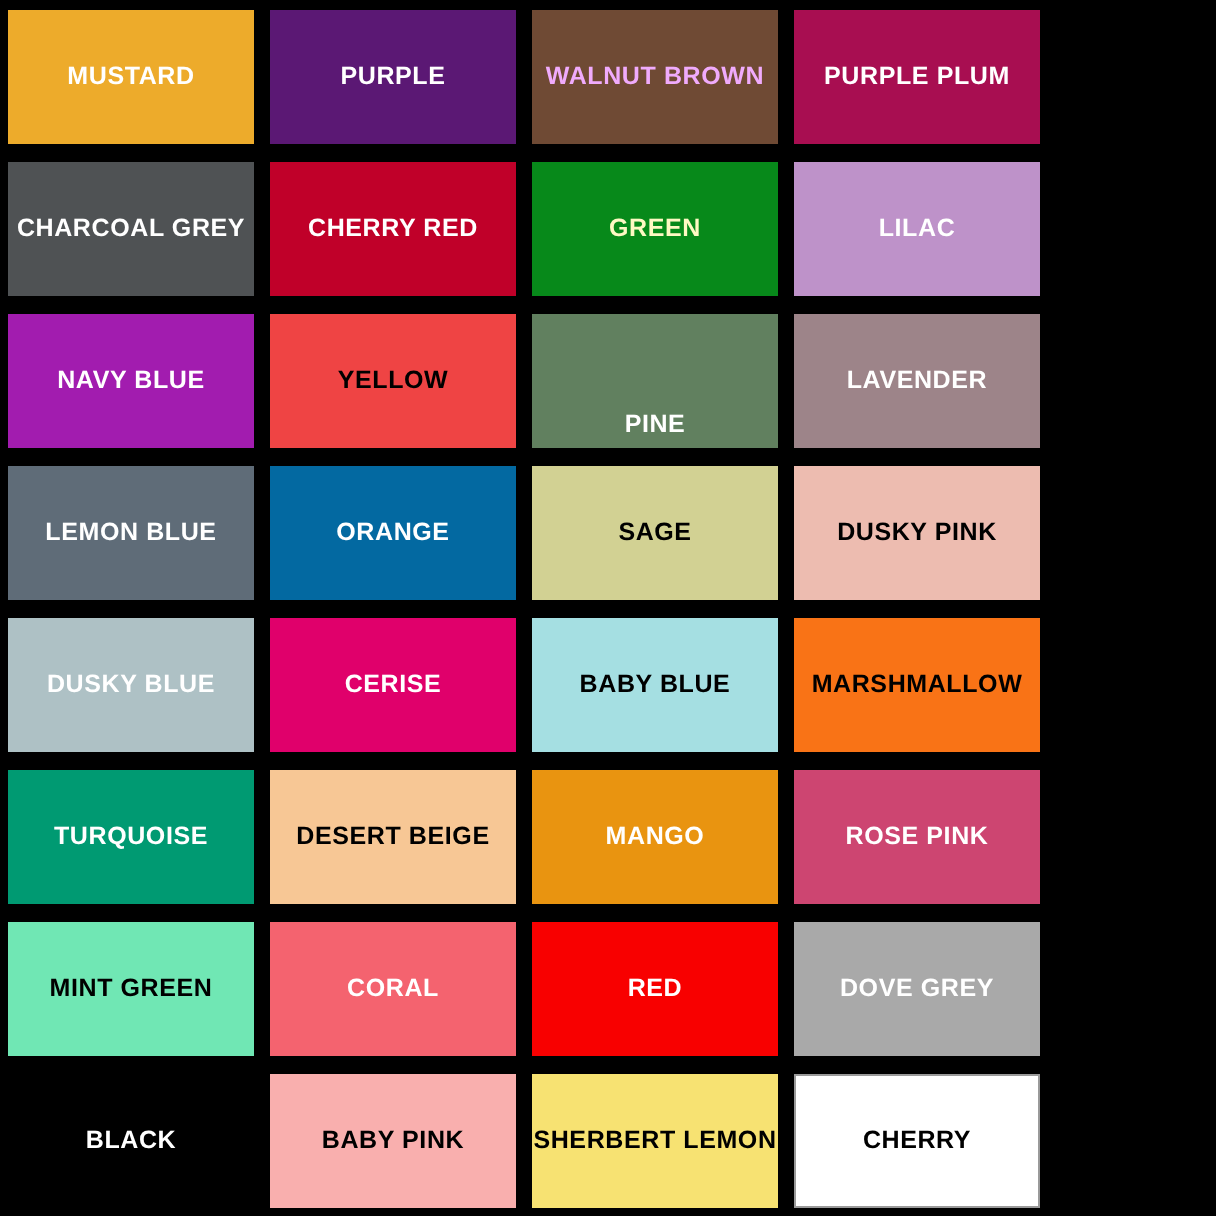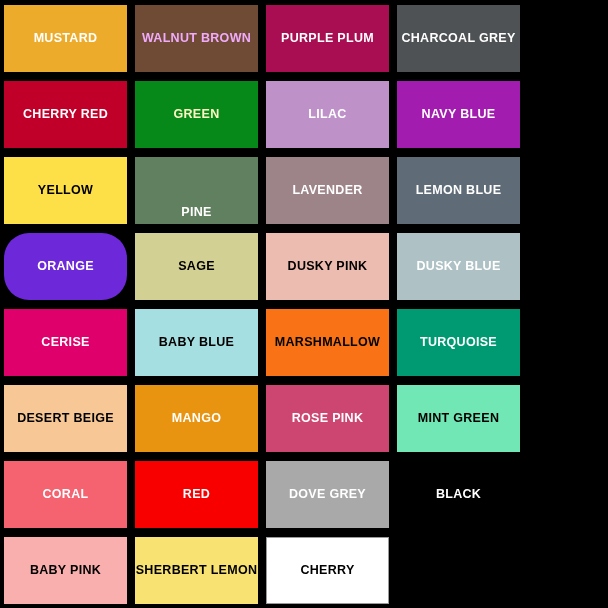--- a/index.html
+++ b/index.html
@@ -52,20 +52,23 @@
 
   .swatch.has-outline { border:1px solid #9a9a9a; }
 </style>
 </head>
 <body>
 
 <div id="swatch-grid" style="background: rgb(0, 0, 0); grid-template-columns: repeat(4, 1fr); grid-template-rows: repeat(8, 1fr);">
     <div class="swatch light-text" style="background: rgb(237, 171, 43);">
       <span class="swatch-label" style="color: rgb(255, 255, 255);">MUSTARD</span>
     </div>
+    <div class="swatch light-text" style="background: rgb(91, 24, 116);">
+      <span class="swatch-label" style="color: rgb(255, 255, 255);">PURPLE</span>
+    </div>
     <div class="swatch light-text" style="background: rgb(111, 74, 52);">
       <span class="swatch-label" style="color: #f0abfc; text-align: right;">WALNUT BROWN</span>
     </div>
     <div class="swatch light-text" style="background: rgb(168, 14, 81);">
       <span class="swatch-label" style="color: rgb(255, 255, 255);">PURPLE PLUM</span>
     </div>
     <div class="swatch light-text" style="background: rgb(79, 82, 84);">
       <span class="swatch-label" style="color: rgb(255, 255, 255);">CHARCOAL GREY</span>
     </div>
     <div class="swatch light-text" style="background: rgb(192, 0, 41);">
@@ -73,33 +76,33 @@
     </div>
     <div class="swatch light-text" style="background: rgb(7, 137, 26);">
       <span class="swatch-label" style="color: #fef9c3;">GREEN</span>
     </div>
     <div class="swatch light-text" style="background: rgb(190, 146, 201);">
       <span class="swatch-label" style="color: rgb(255, 255, 255);">LILAC</span>
     </div>
     <div class="swatch light-text" style="background: #a21caf;">
       <span class="swatch-label" style="color: rgb(255, 255, 255);">NAVY BLUE</span>
     </div>
-    <div class="swatch dark-text" style="background: #fde047;">
+    <div class="swatch dark-text" style="background: #ef4444;">
       <span class="swatch-label" style="color: rgb(0, 0, 0);">YELLOW</span>
     </div>
     <div class="swatch light-text" style="background: rgb(97, 128, 95);">
       <span class="swatch-label" style="color: rgb(255, 255, 255); margin-top: 45px;">PINE</span>
     </div>
     <div class="swatch light-text" style="background: rgb(157, 132, 137);">
       <span class="swatch-label" style="color: rgb(255, 255, 255);">LAVENDER</span>
     </div>
     <div class="swatch light-text" style="background: rgb(95, 108, 120);">
       <span class="swatch-label" style="color: rgb(255, 255, 255);">LEMON BLUE</span>
     </div>
-    <div class="swatch light-text" style="background: #6d28d9; border-radius: 25px;">
+    <div class="swatch light-text" style="background: #0369a1;">
       <span class="swatch-label" style="color: rgb(255, 255, 255);">ORANGE</span>
     </div>
     <div class="swatch dark-text" style="background: rgb(210, 209, 147);">
       <span class="swatch-label" style="color: rgb(0, 0, 0);">SAGE</span>
     </div>
     <div class="swatch dark-text" style="background: rgb(237, 188, 176);">
       <span class="swatch-label" style="color: rgb(0, 0, 0);">DUSKY PINK</span>
     </div>
     <div class="swatch light-text" style="background: rgb(174, 193, 197);">
       <span class="swatch-label" style="color: rgb(255, 255, 255);">DUSKY BLUE</span>

